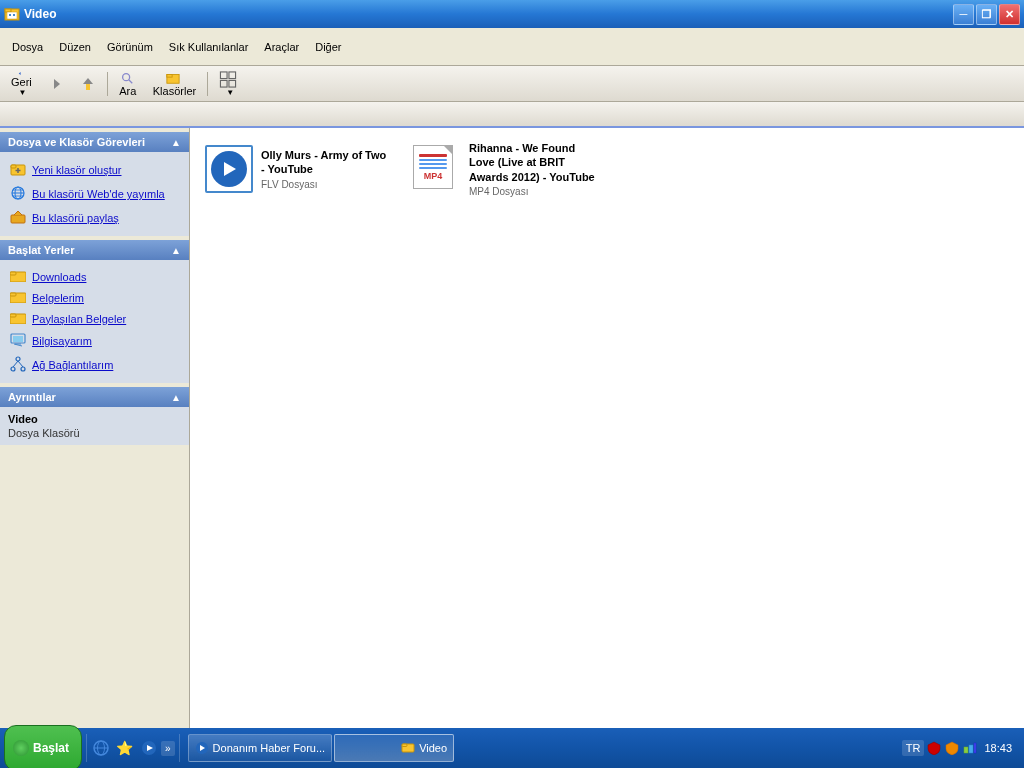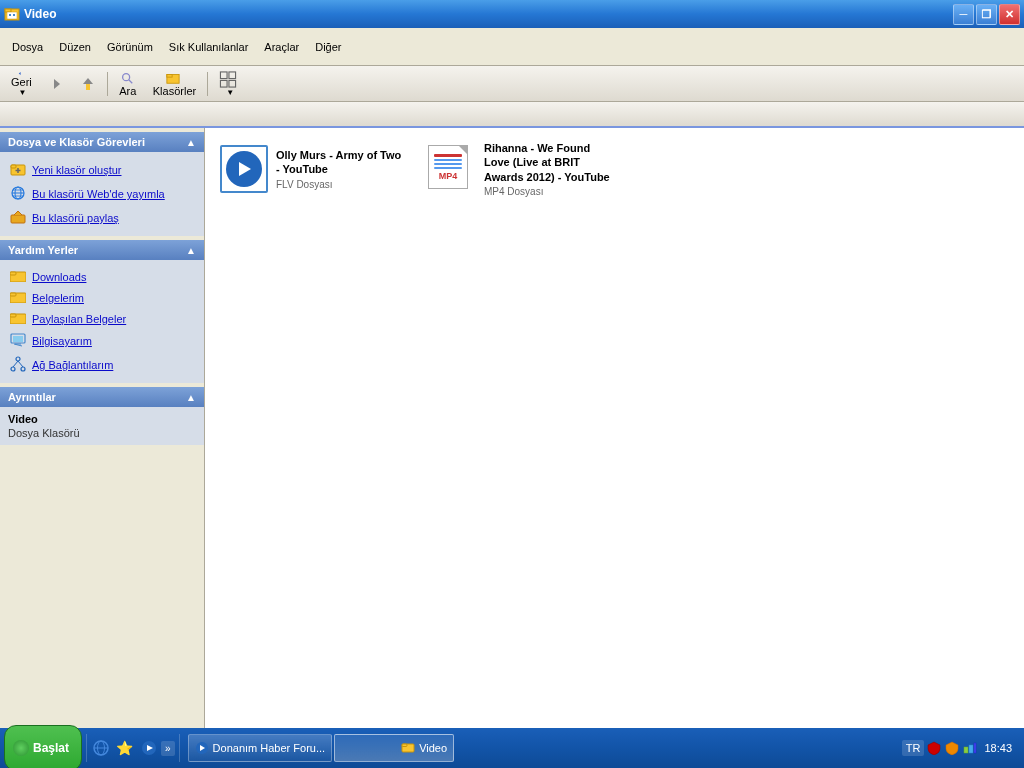--- a/index.html
+++ b/index.html
@@ -71,21 +71,21 @@
       align-items: center;
       padding: 0 4px;
       gap: 4px;
     }
 
     
     .main-layout { display: flex; height: calc(768px - 28px - 22px - 36px - 26px - 40px); }
 
     
     .sidebar {
-      width: 205px;
+      width: 190px;
       background: #ece9d8;
       border-right: 1px solid #aca899;
       overflow-y: auto;
       padding: 4px 0;
     }
 
     .sidebar-section { margin-bottom: 4px; }
     .sidebar-section-header {
       background: linear-gradient(to bottom, #7da2d8, #5880c0);
       color: white;
@@ -353,21 +353,21 @@
               <path d="M4 6 L8 2 L12 6" fill="#e8a820" stroke="#c07010" stroke-width="1"></path>
             </svg>
           </span>
           <span>Bu klasörü paylaş</span>
         </div>
       </div>
     </div>
 
     <div class="sidebar-section">
       <div class="sidebar-section-header">
-        <span>Yardım Yerler</span>
+        <span>Başlat Yerler</span>
         <span class="section-collapse-btn">▲</span>
       </div>
       <div class="sidebar-section-body">
         <div class="sidebar-link">
           <span>
             <svg width="16" height="13" viewBox="0 0 16 13">
               <rect x="0" y="3" width="16" height="10" fill="#f8c430" stroke="#c8940a" stroke-width="1" rx="1"></rect>
               <rect x="0" y="3" width="6" height="3" fill="#f8c430" stroke="#c8940a" stroke-width="1" rx="1"></rect>
             </svg>
           </span>

